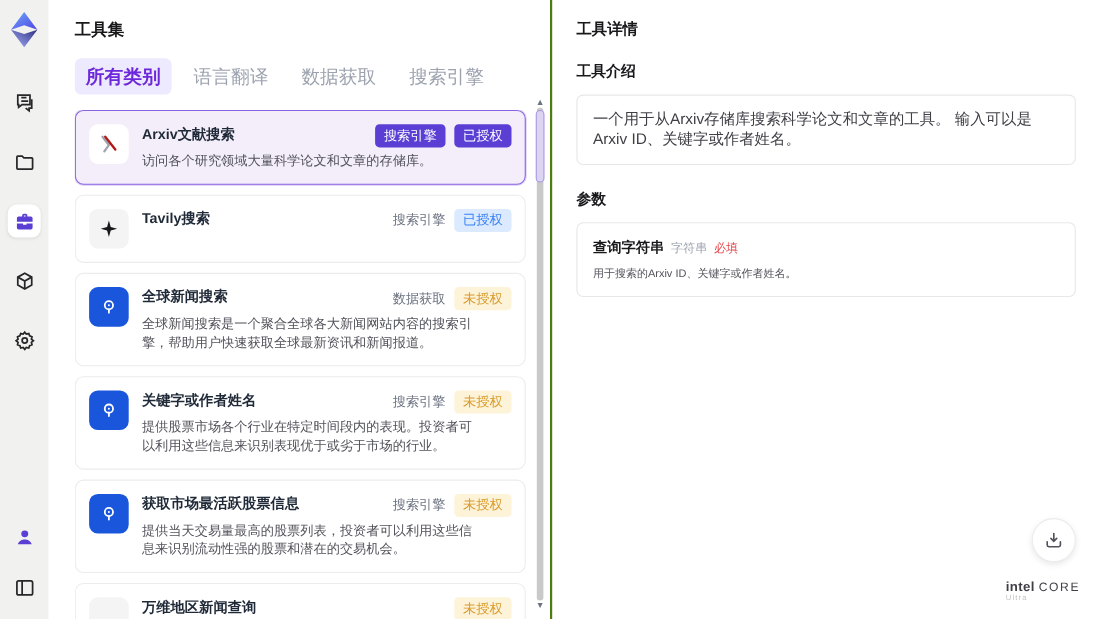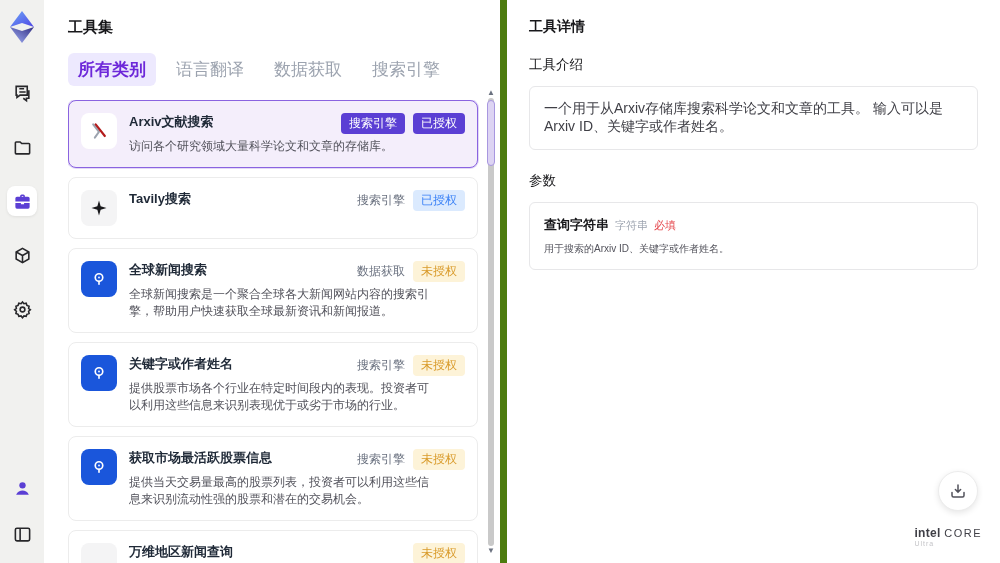--- a/index.html
+++ b/index.html
@@ -49,23 +49,23 @@
 
   
   .scrollbar { position:absolute; top:0; right:4px; width:10px; height:468px; }
   .sb-track { position:absolute; top:10px; bottom:10px; left:2px; width:6px; background:#c9c9c9; border-radius:3px; }
   .sb-thumb { position:absolute; top:12px; left:1px; width:8px; height:66px; background:#ddd4f3;
     border:1px solid #a897e0; border-radius:4px; }
   .sb-arrow { position:absolute; left:0; width:10px; font-size:8px; color:#6b7280; text-align:center; line-height:10px; }
   .sb-up { top:0; } .sb-down { bottom:0; }
 
   
-  .detail-panel { flex:1; border-left:7px solid #4d7c0f; padding:18px 22px; position:relative; }
+  .detail-panel { flex:1; border-left:2px solid #4d7c0f; padding:18px 22px; position:relative; }
   .detail-title { font-size:14px; font-weight:bold; margin-bottom:20px; }
-  .section-heading { font-size:13.5px; font-weight:normal; margin-bottom:12px; }
+  .section-heading { font-size:13.5px; font-weight:bold; margin-bottom:12px; }
   .intro-box { border:1px solid #e7e7e9; border-radius:6px; padding:13px 14px; font-size:14px;
     color:#3f3f46; margin-bottom:22px; background:#fff; }
   .param-card { border:1px solid #e7e7e9; border-radius:6px; padding:13px 14px; background:#fff; }
   .param-head { display:flex; align-items:baseline; gap:6px; margin-bottom:8px; }
   .param-name { font-size:13px; font-weight:bold; color:#18181b; }
   .param-type { font-size:11px; color:#9ca3af; }
   .param-required { font-size:11px; color:#e5484d; }
   .param-desc { font-size:10px; color:#52525b; }
 
   

